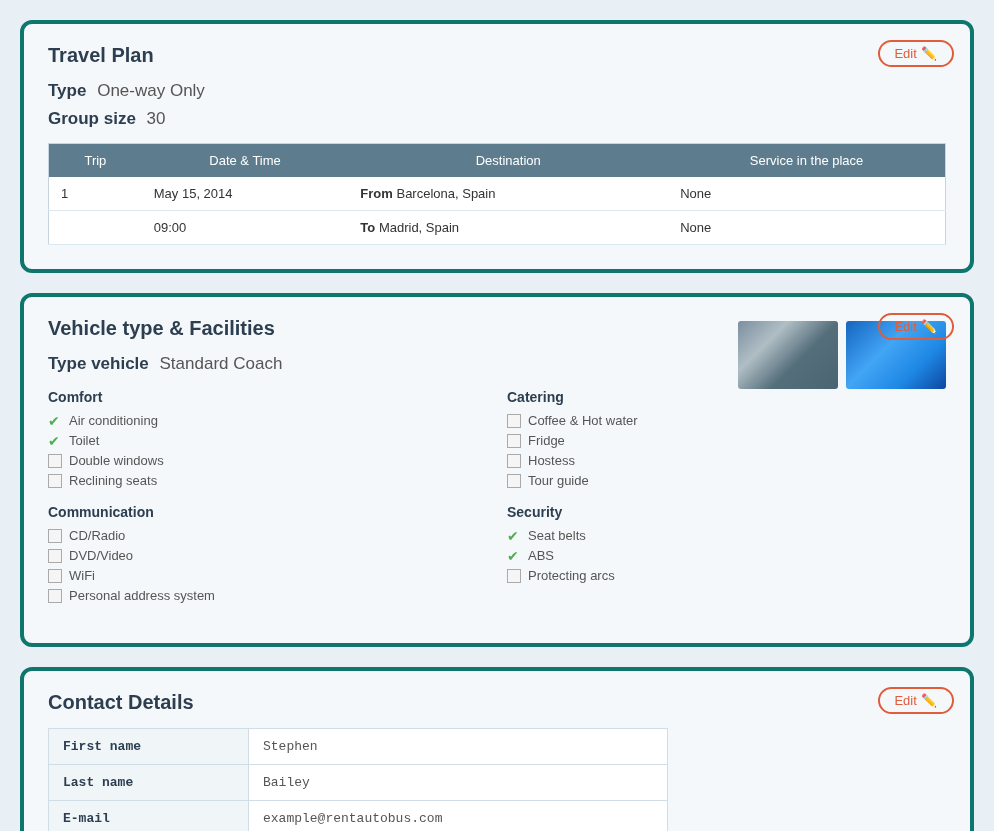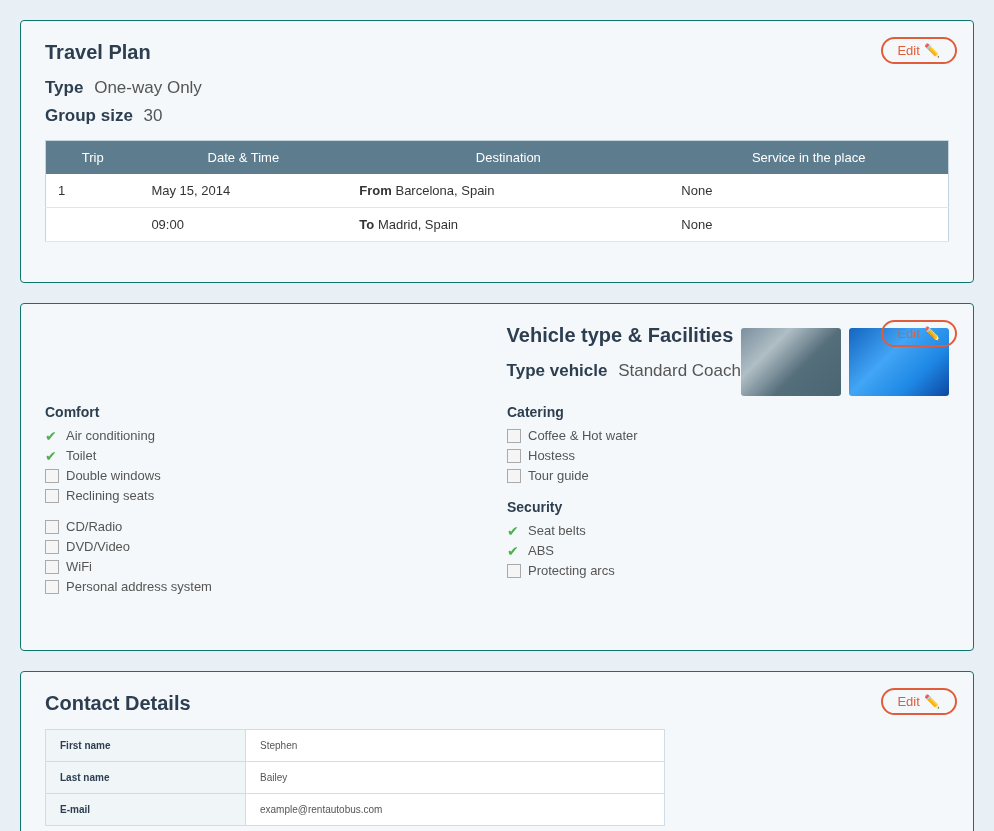--- a/index.html
+++ b/index.html
@@ -9,24 +9,24 @@
       background: #e8f0f5;
       color: #333;
       padding: 20px;
     }
     .page-wrapper {
       max-width: 960px;
       margin: 0 auto;
     }
     .card {
       background: #f5f8fa;
-      border: 1px solid #0f766e;
-      border-radius: 4px;
+      border: 4px solid #0f766e;
+      border-radius: 12px;
       margin-bottom: 20px;
-      padding: 20px 24px 40px;
+      padding: 20px 24px 24px;
       position: relative;
     }
     .card-title {
       font-size: 20px;
       font-weight: bold;
       color: #2c3e50;
       margin-bottom: 14px;
     }
     .edit-btn {
       position: absolute;
@@ -79,21 +79,21 @@
       padding: 9px 12px;
       border-bottom: 1px solid #dce8ef;
       font-size: 13px;
       vertical-align: top;
     }
     .data-table tbody td strong { font-weight: bold; }
 
     
     .vehicle-header {
       display: flex;
-      justify-content: flex-end;
+      justify-content: space-between;
       align-items: flex-start;
     }
     .vehicle-images {
       display: flex;
       gap: 8px;
       margin-top: 4px;
     }
     .vehicle-img {
       width: 100px;
       height: 68px;
@@ -105,21 +105,20 @@
     }
     .bus-img-2 {
       background: linear-gradient(135deg, #1565c0 0%, #42a5f5 40%, #1e88e5 70%, #0d47a1 100%);
     }
 
     
     .facilities-grid {
       display: grid;
       grid-template-columns: 1fr 1fr;
       gap: 0 20px;
-      margin-top: 8px;
     }
     .facility-section { margin-bottom: 16px; }
     .facility-section-title {
       font-weight: bold;
       color: #2c3e50;
       margin-bottom: 8px;
       font-size: 14px;
     }
     .facility-item {
       display: flex;
@@ -150,21 +149,22 @@
     
     .contact-table {
       width: 620px;
       border-collapse: collapse;
       margin-top: 14px;
     }
     .contact-table tr { background: #fff; }
     .contact-table td {
       padding: 10px 14px;
       border: 1px solid #d0dce6;
-      font-size: 10px;
+      font-size: 13px;
+      font-family: Liberation Mono, monospace;
     }
     .contact-table td:first-child {
       font-weight: bold;
       background: #f0f5f8;
       width: 200px;
       color: #2c3e50;
     }
     .contact-table td:last-child {
       color: #555;
     }
@@ -253,20 +253,21 @@
             <span class="check-box"></span>
             <span>Double windows</span>
           </div>
           <div class="facility-item">
             <span class="check-box"></span>
             <span>Reclining seats</span>
           </div>
         </div>
 
         <div class="facility-section">
+          <div class="facility-section-title">Communication</div>
           <div class="facility-item">
             <span class="check-box"></span>
             <span>CD/Radio</span>
           </div>
           <div class="facility-item">
             <span class="check-box"></span>
             <span>DVD/Video</span>
           </div>
           <div class="facility-item">
             <span class="check-box"></span>
@@ -278,20 +279,24 @@
           </div>
         </div>
       </div>
 
       <div>
         <div class="facility-section">
           <div class="facility-section-title">Catering</div>
           <div class="facility-item">
             <span class="check-box"></span>
             <span>Coffee &amp; Hot water</span>
+          </div>
+          <div class="facility-item">
+            <span class="check-box"></span>
+            <span>Fridge</span>
           </div>
           <div class="facility-item">
             <span class="check-box"></span>
             <span>Hostess</span>
           </div>
           <div class="facility-item">
             <span class="check-box"></span>
             <span>Tour guide</span>
           </div>
         </div>

